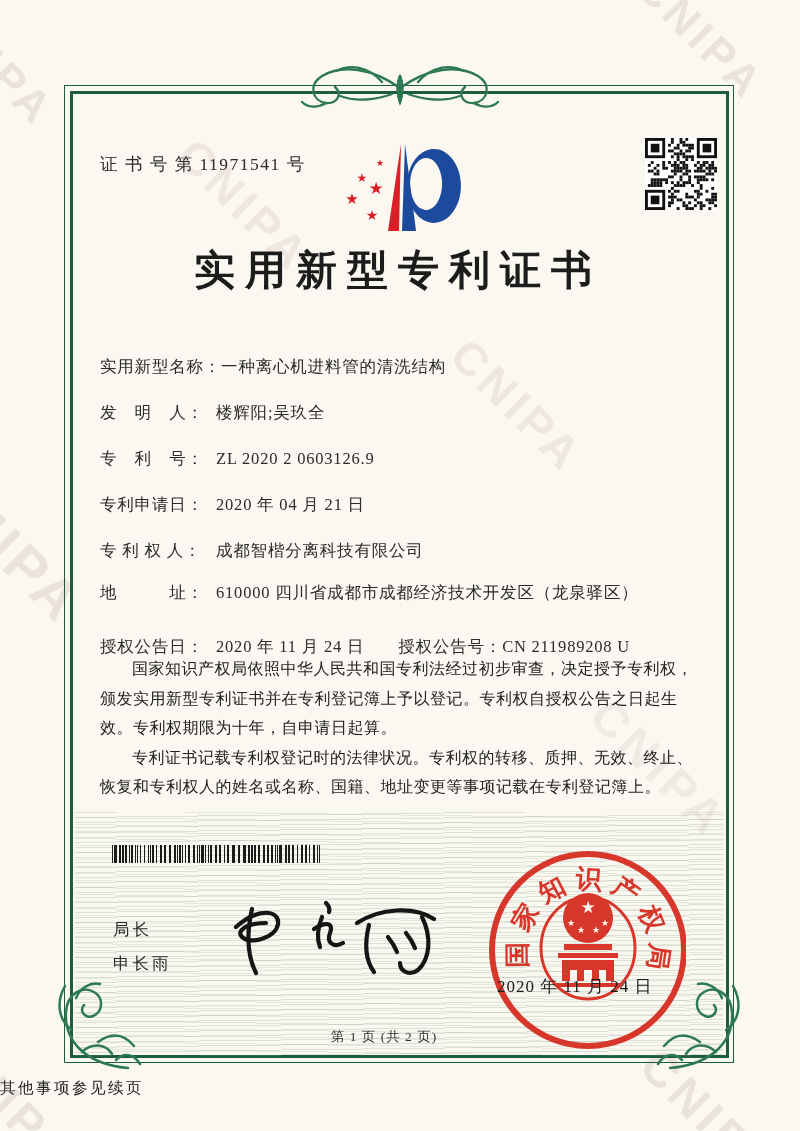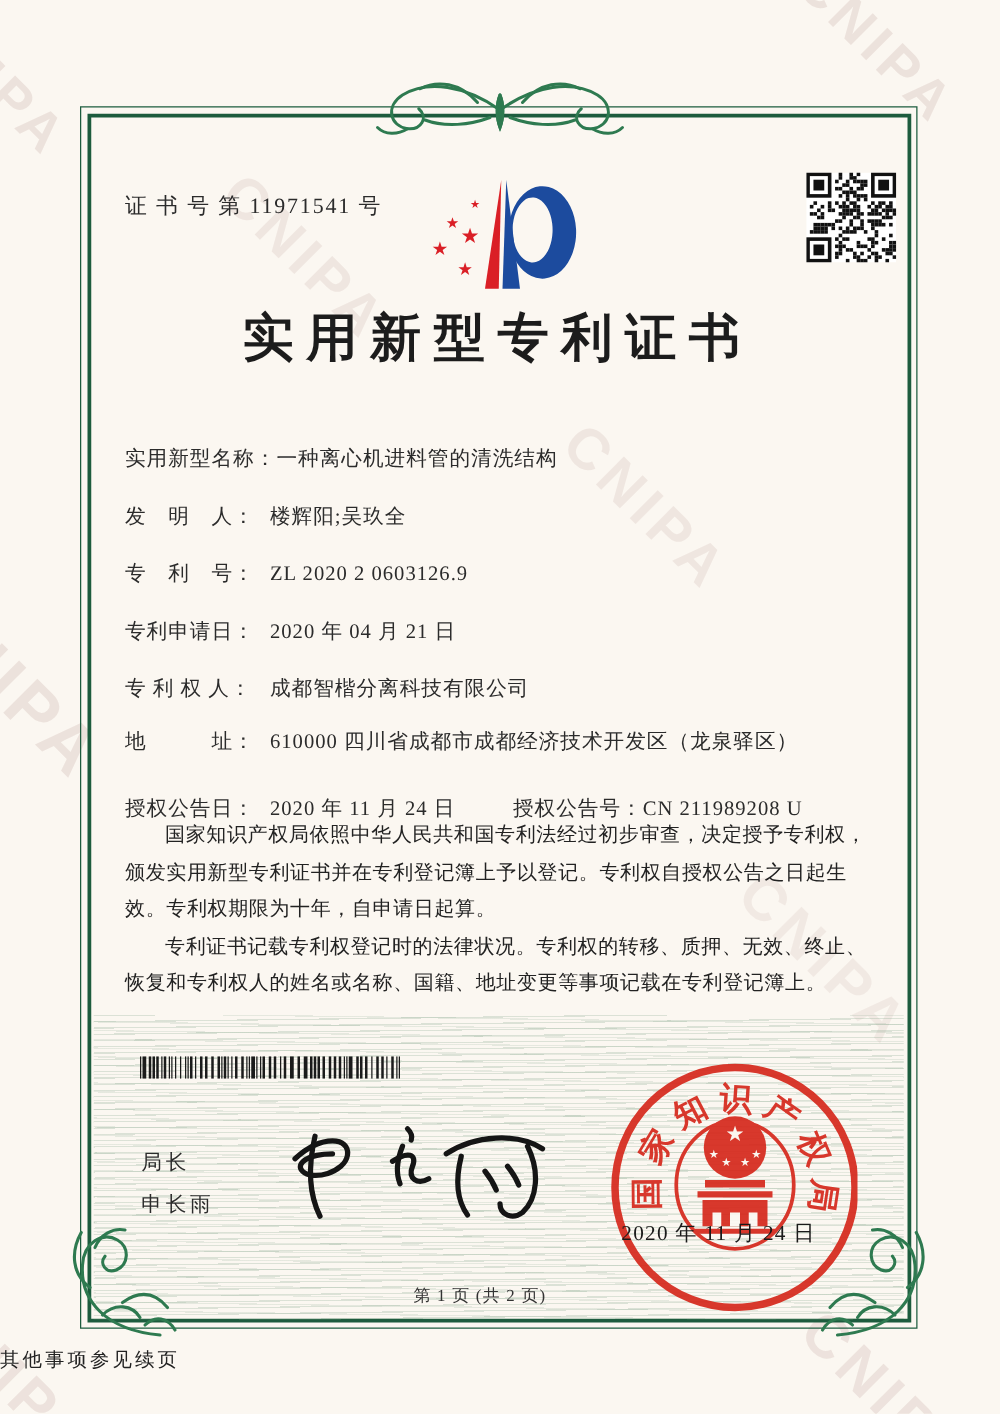--- a/index.html
+++ b/index.html
@@ -32,21 +32,21 @@
       repeating-linear-gradient(180.8deg, rgba(106,148,118,.15) 0 1px, transparent 1px 7px);
   }
   .cert-no{position:absolute;left:100px;top:152px;font-size:17.5px;letter-spacing:1.5px;text-align:right;}
   .main-title{
     position:absolute;left:0;top:243px;width:796px;text-align:center;
     font-size:41px;font-weight:700;letter-spacing:10px;color:#1c1c1c;
   }
   .field-row{position:absolute;left:100px;width:620px;font-size:16.5px;letter-spacing:.8px;white-space:nowrap;}
   .flabel{display:inline-block;min-width:116px;margin-top:14px;}
   .fvalue2{margin-left:117px;margin-top:7px;letter-spacing:.8px;}
-  .second-pair{margin-left:46px;}
+  .second-pair{margin-left:34px;}
   .paras{position:absolute;left:100px;top:654px;width:602px;
     font-size:16px;line-height:29.5px;letter-spacing:.5px;color:#222;}
   .paras p{margin:0;text-indent:2em;}
   .officer{position:absolute;left:113px;top:913px;font-size:16.5px;letter-spacing:3px;line-height:34px;}
   .page-num{position:absolute;left:0;top:1028px;width:768px;text-align:center;font-size:13.5px;letter-spacing:1px;color:#333;}
   .cont-note{position:absolute;left:0;top:1078px;width:800px;text-align:left;font-size:15.5px;letter-spacing:2.5px;color:#222;}
   .seal-date{position:absolute;left:497px;top:975px;font-size:17px;letter-spacing:1px;color:#1a1a1a;}
   svg{display:block;}
 </style>
 </head>

